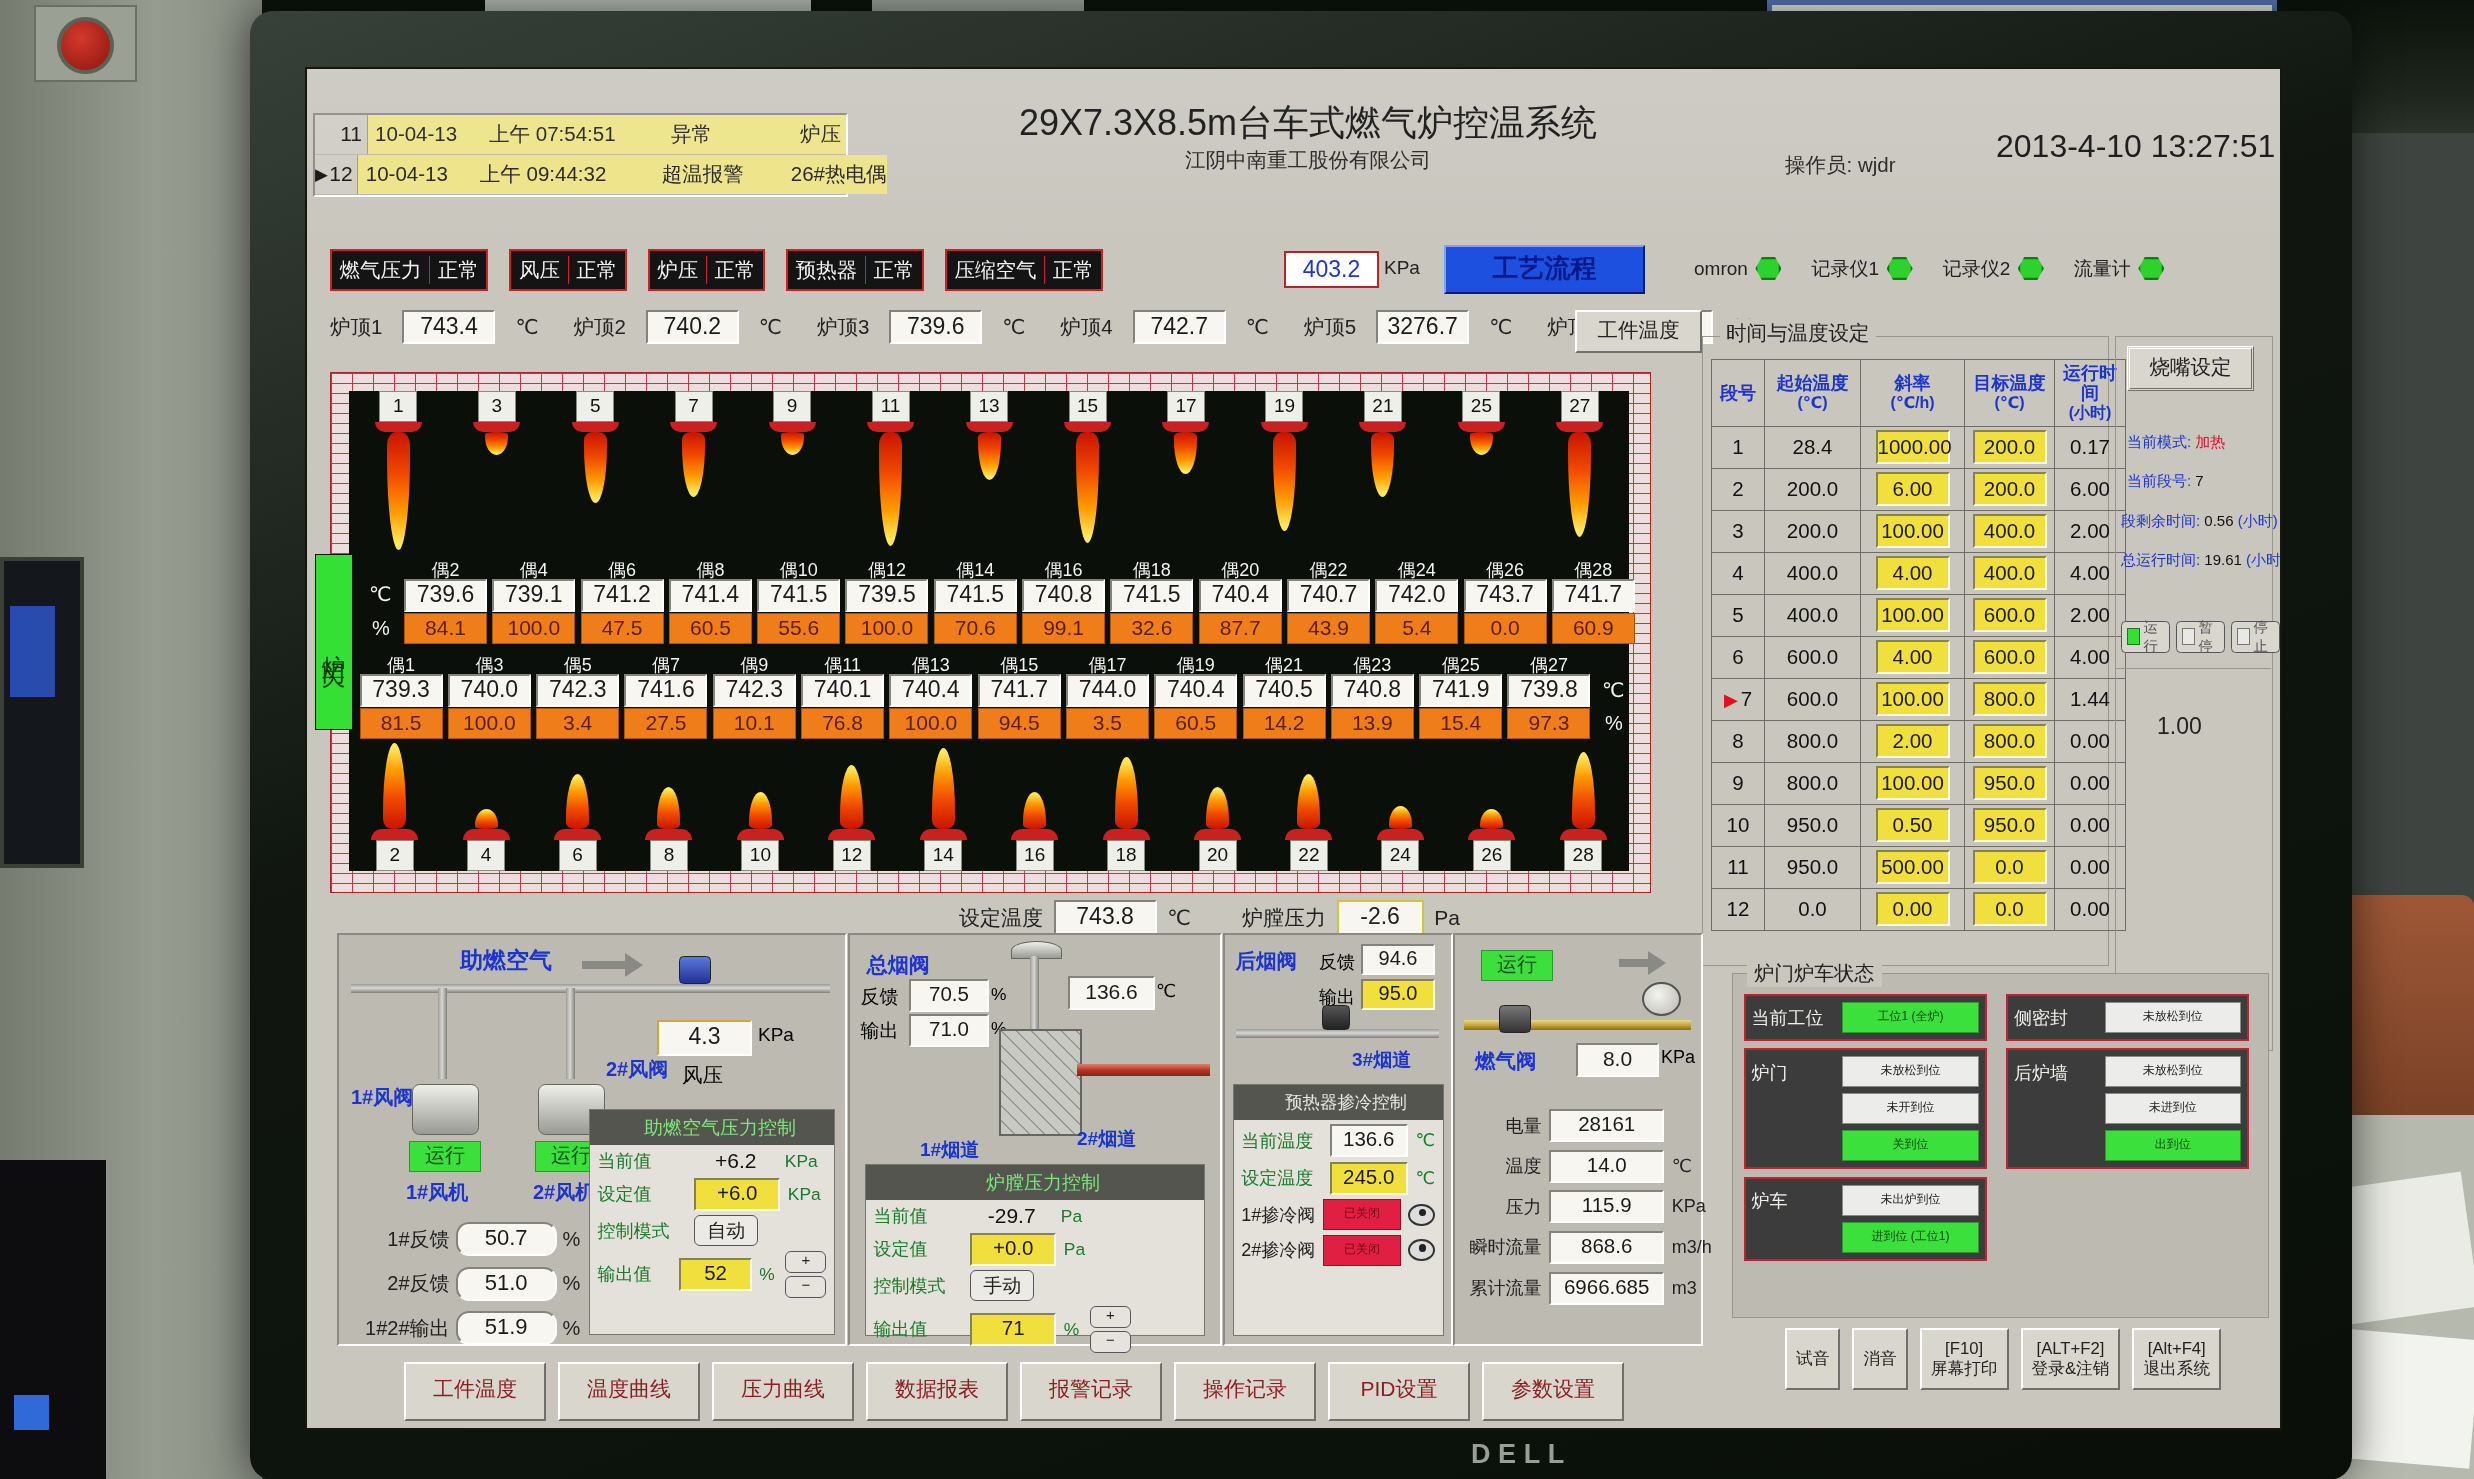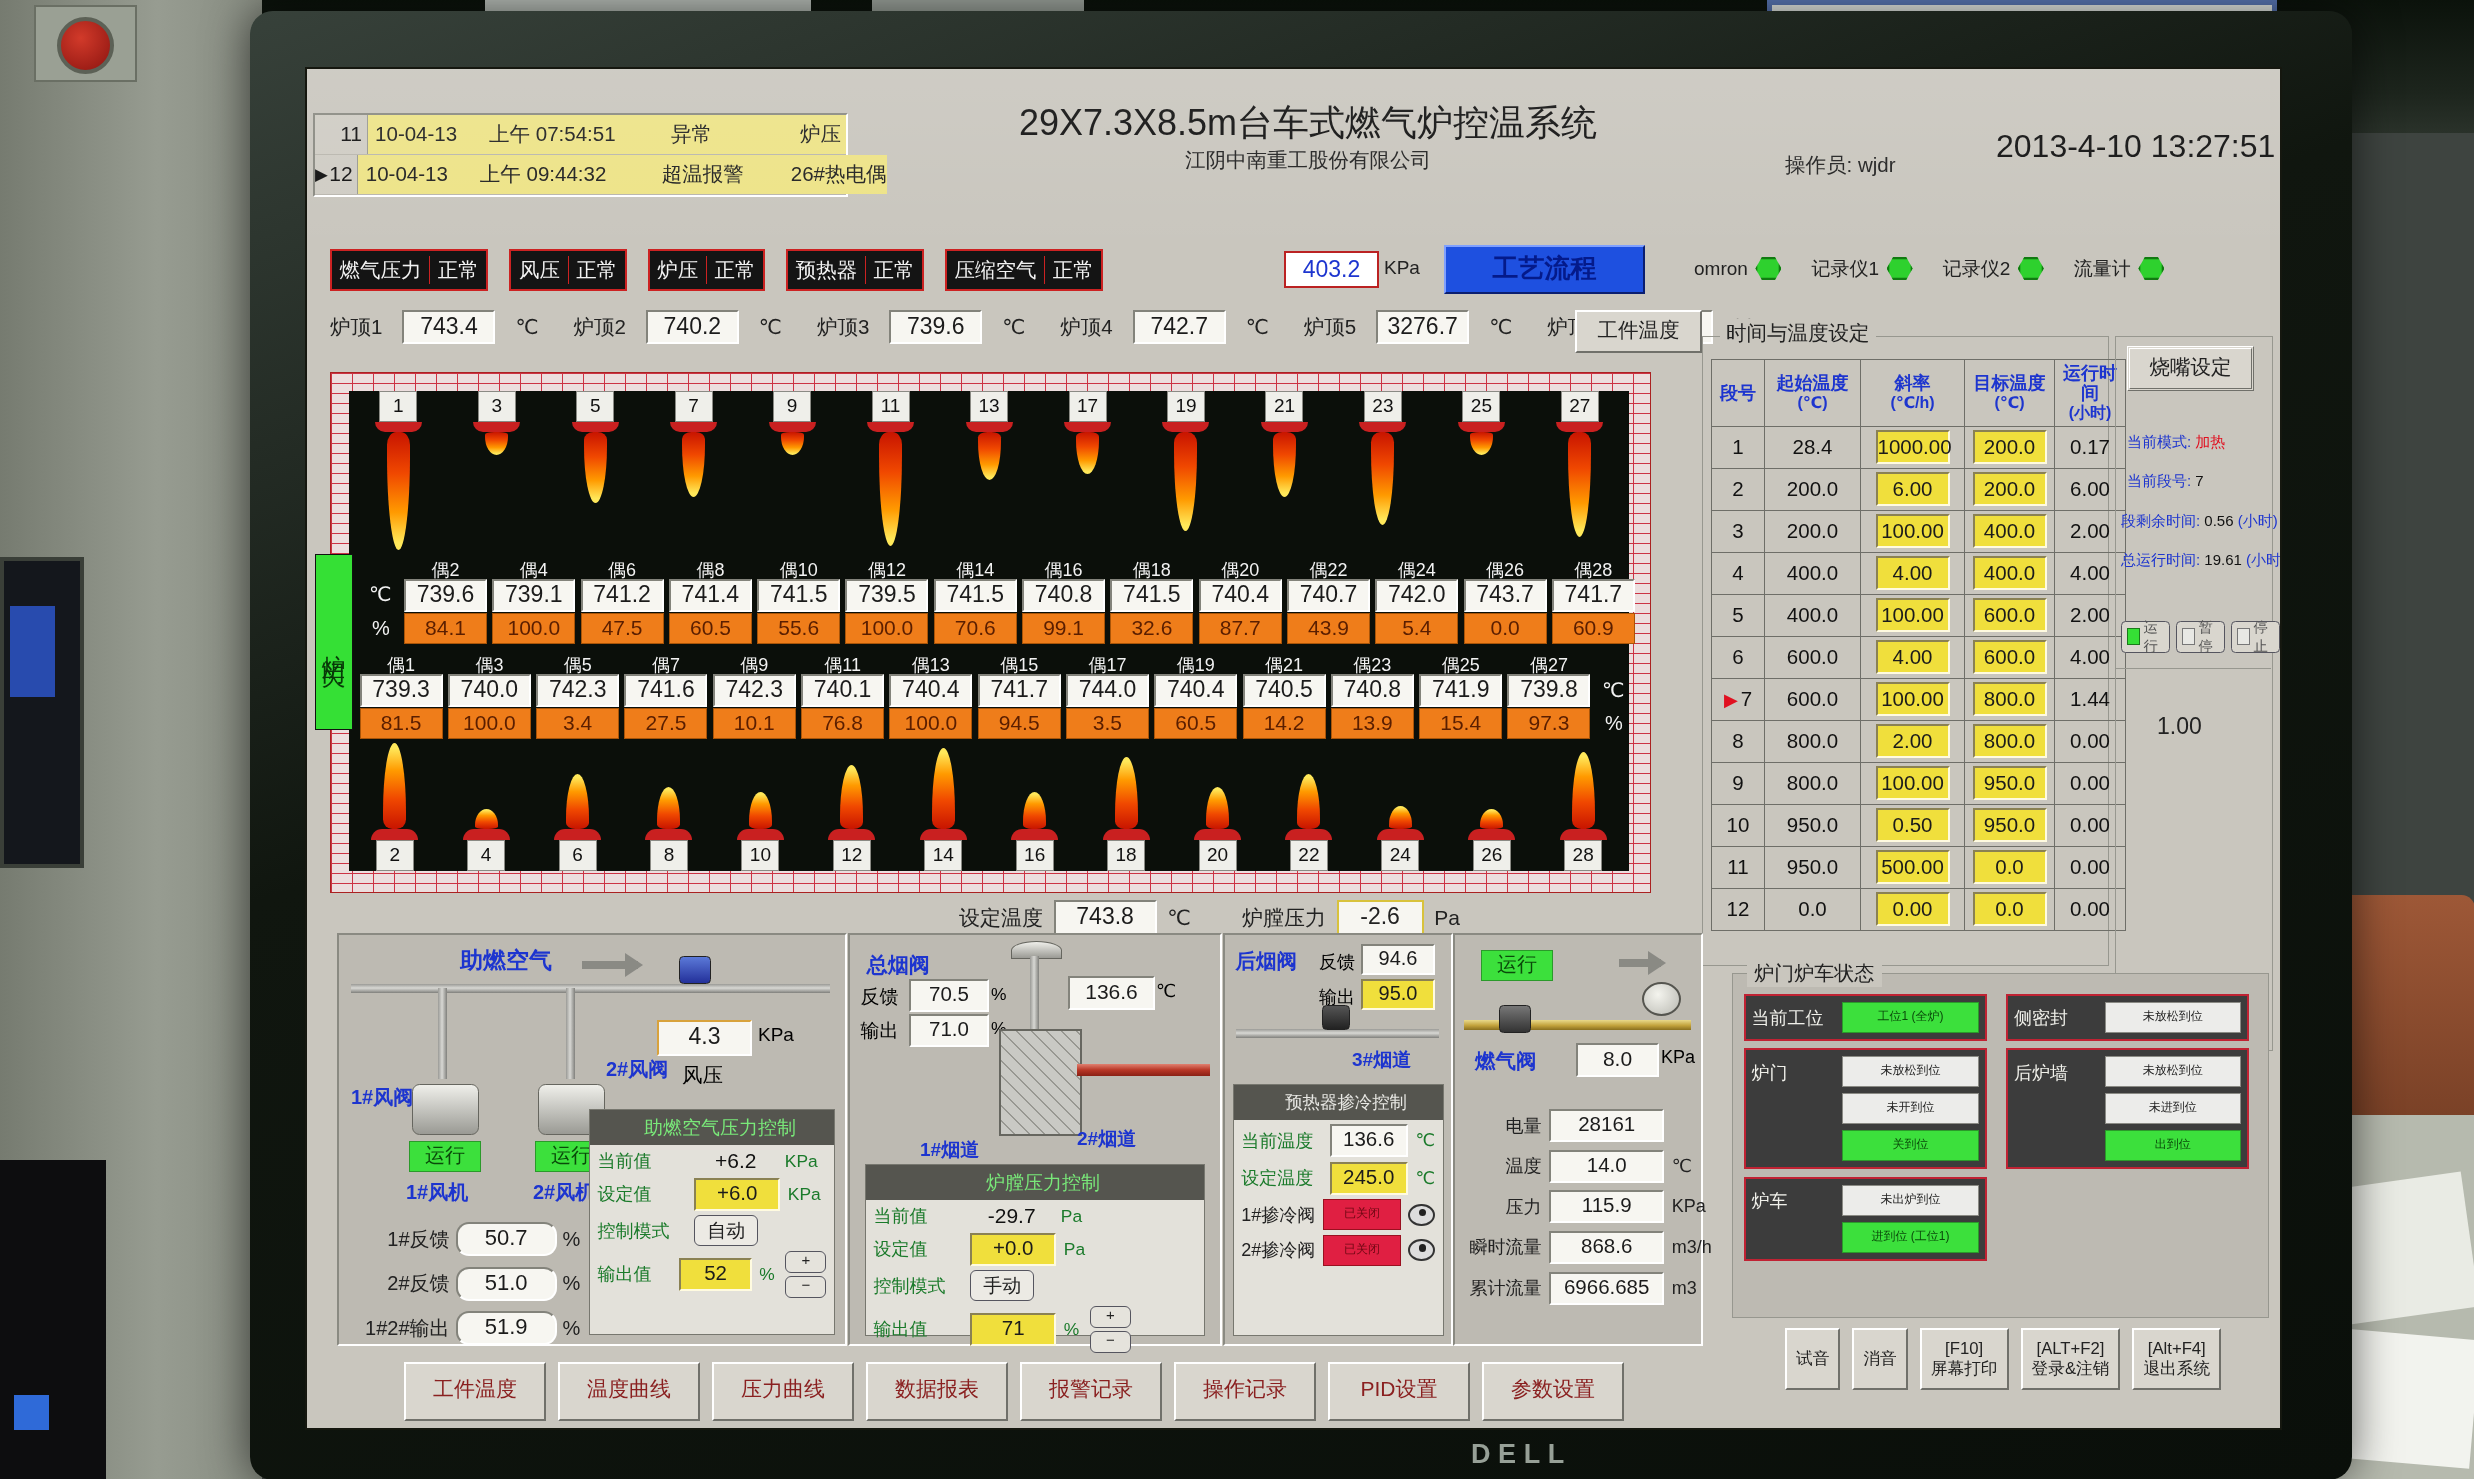--- a/index.html
+++ b/index.html
@@ -360,38 +360,38 @@
                 <div class="b-tag">11</div>
                 <div class="arch down"></div>
                 <div class="flame down" style="height: 114px;"></div>
               </div>
               <div class="b-col">
                 <div class="b-tag">13</div>
                 <div class="arch down"></div>
                 <div class="flame down" style="height: 48px;"></div>
               </div>
               <div class="b-col">
+                <div class="b-tag">15</div>
+                <div class="arch down"></div>
+                <div class="flame down" style="height: 111px;"></div>
+              </div>
+              <div class="b-col">
                 <div class="b-tag">17</div>
                 <div class="arch down"></div>
                 <div class="flame down" style="height: 42px;"></div>
               </div>
               <div class="b-col">
                 <div class="b-tag">19</div>
                 <div class="arch down"></div>
                 <div class="flame down" style="height: 99px;"></div>
               </div>
               <div class="b-col">
                 <div class="b-tag">21</div>
                 <div class="arch down"></div>
                 <div class="flame down" style="height: 65px;"></div>
-              </div>
-              <div class="b-col">
-                <div class="b-tag">23</div>
-                <div class="arch down"></div>
-                <div class="flame down" style="height: 93px;"></div>
               </div>
               <div class="b-col">
                 <div class="b-tag">25</div>
                 <div class="arch down"></div>
                 <div class="flame down" style="height: 23px;"></div>
               </div>
               <div class="b-col">
                 <div class="b-tag">27</div>
                 <div class="arch down"></div>
                 <div class="flame down" style="height: 105px;"></div>

